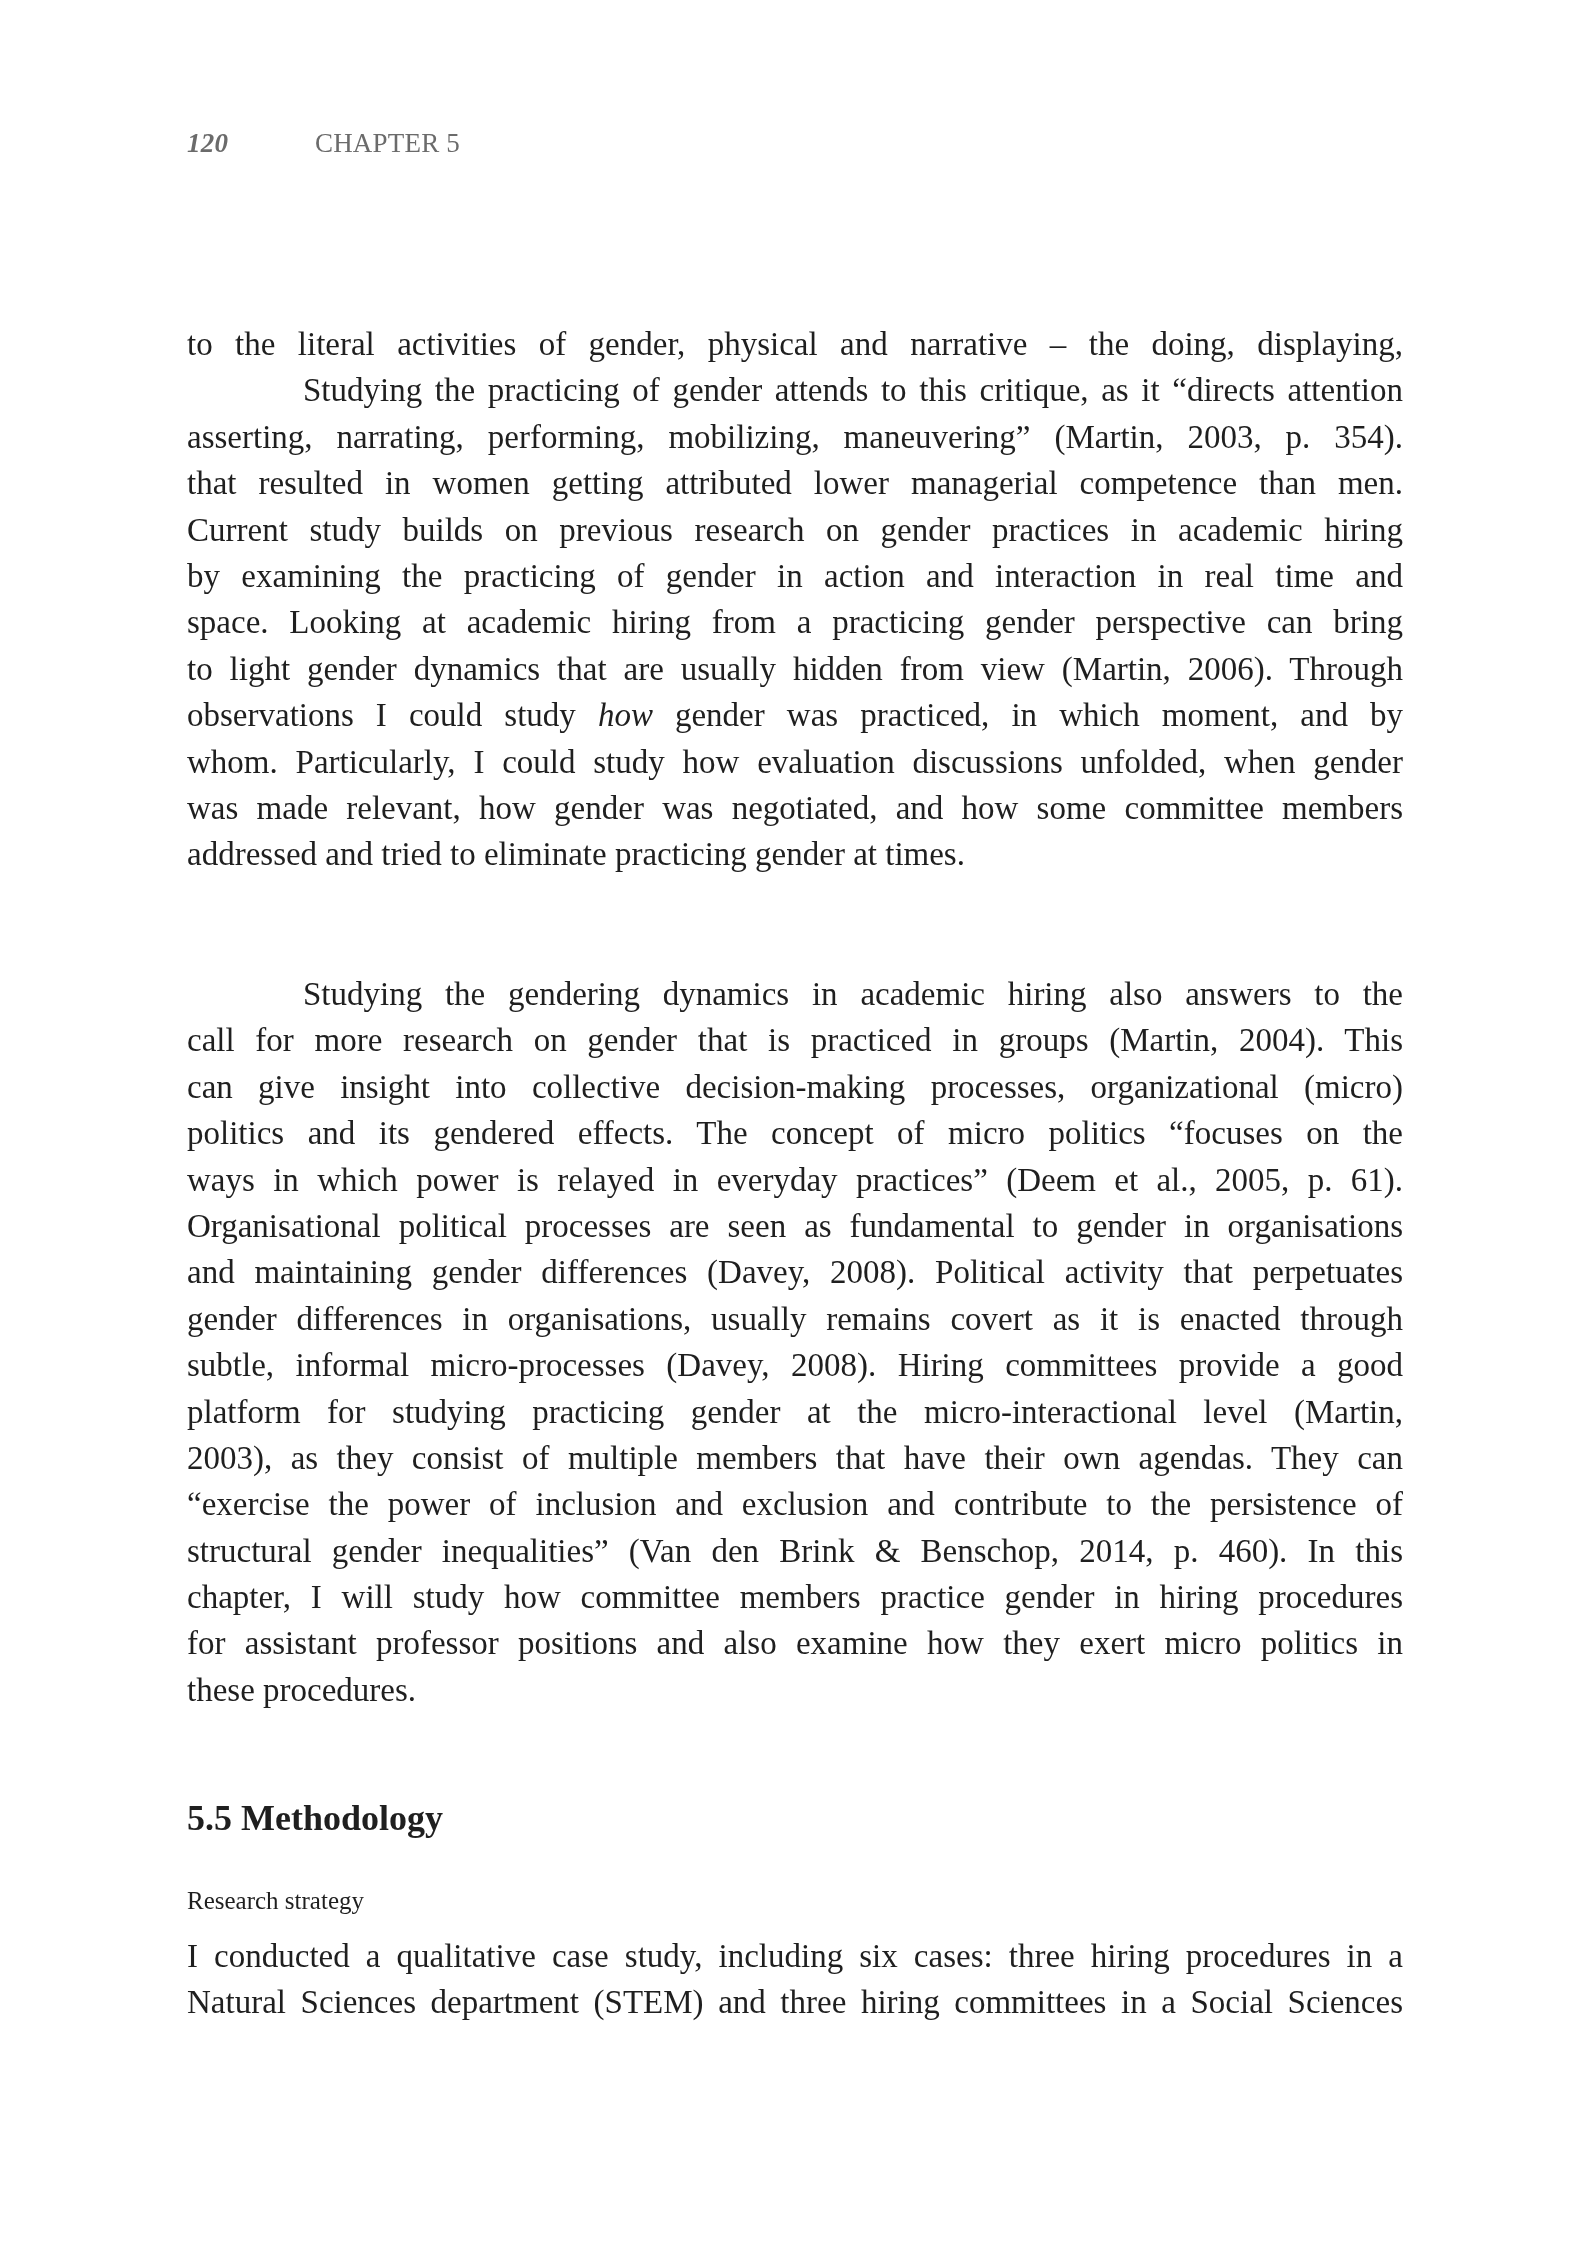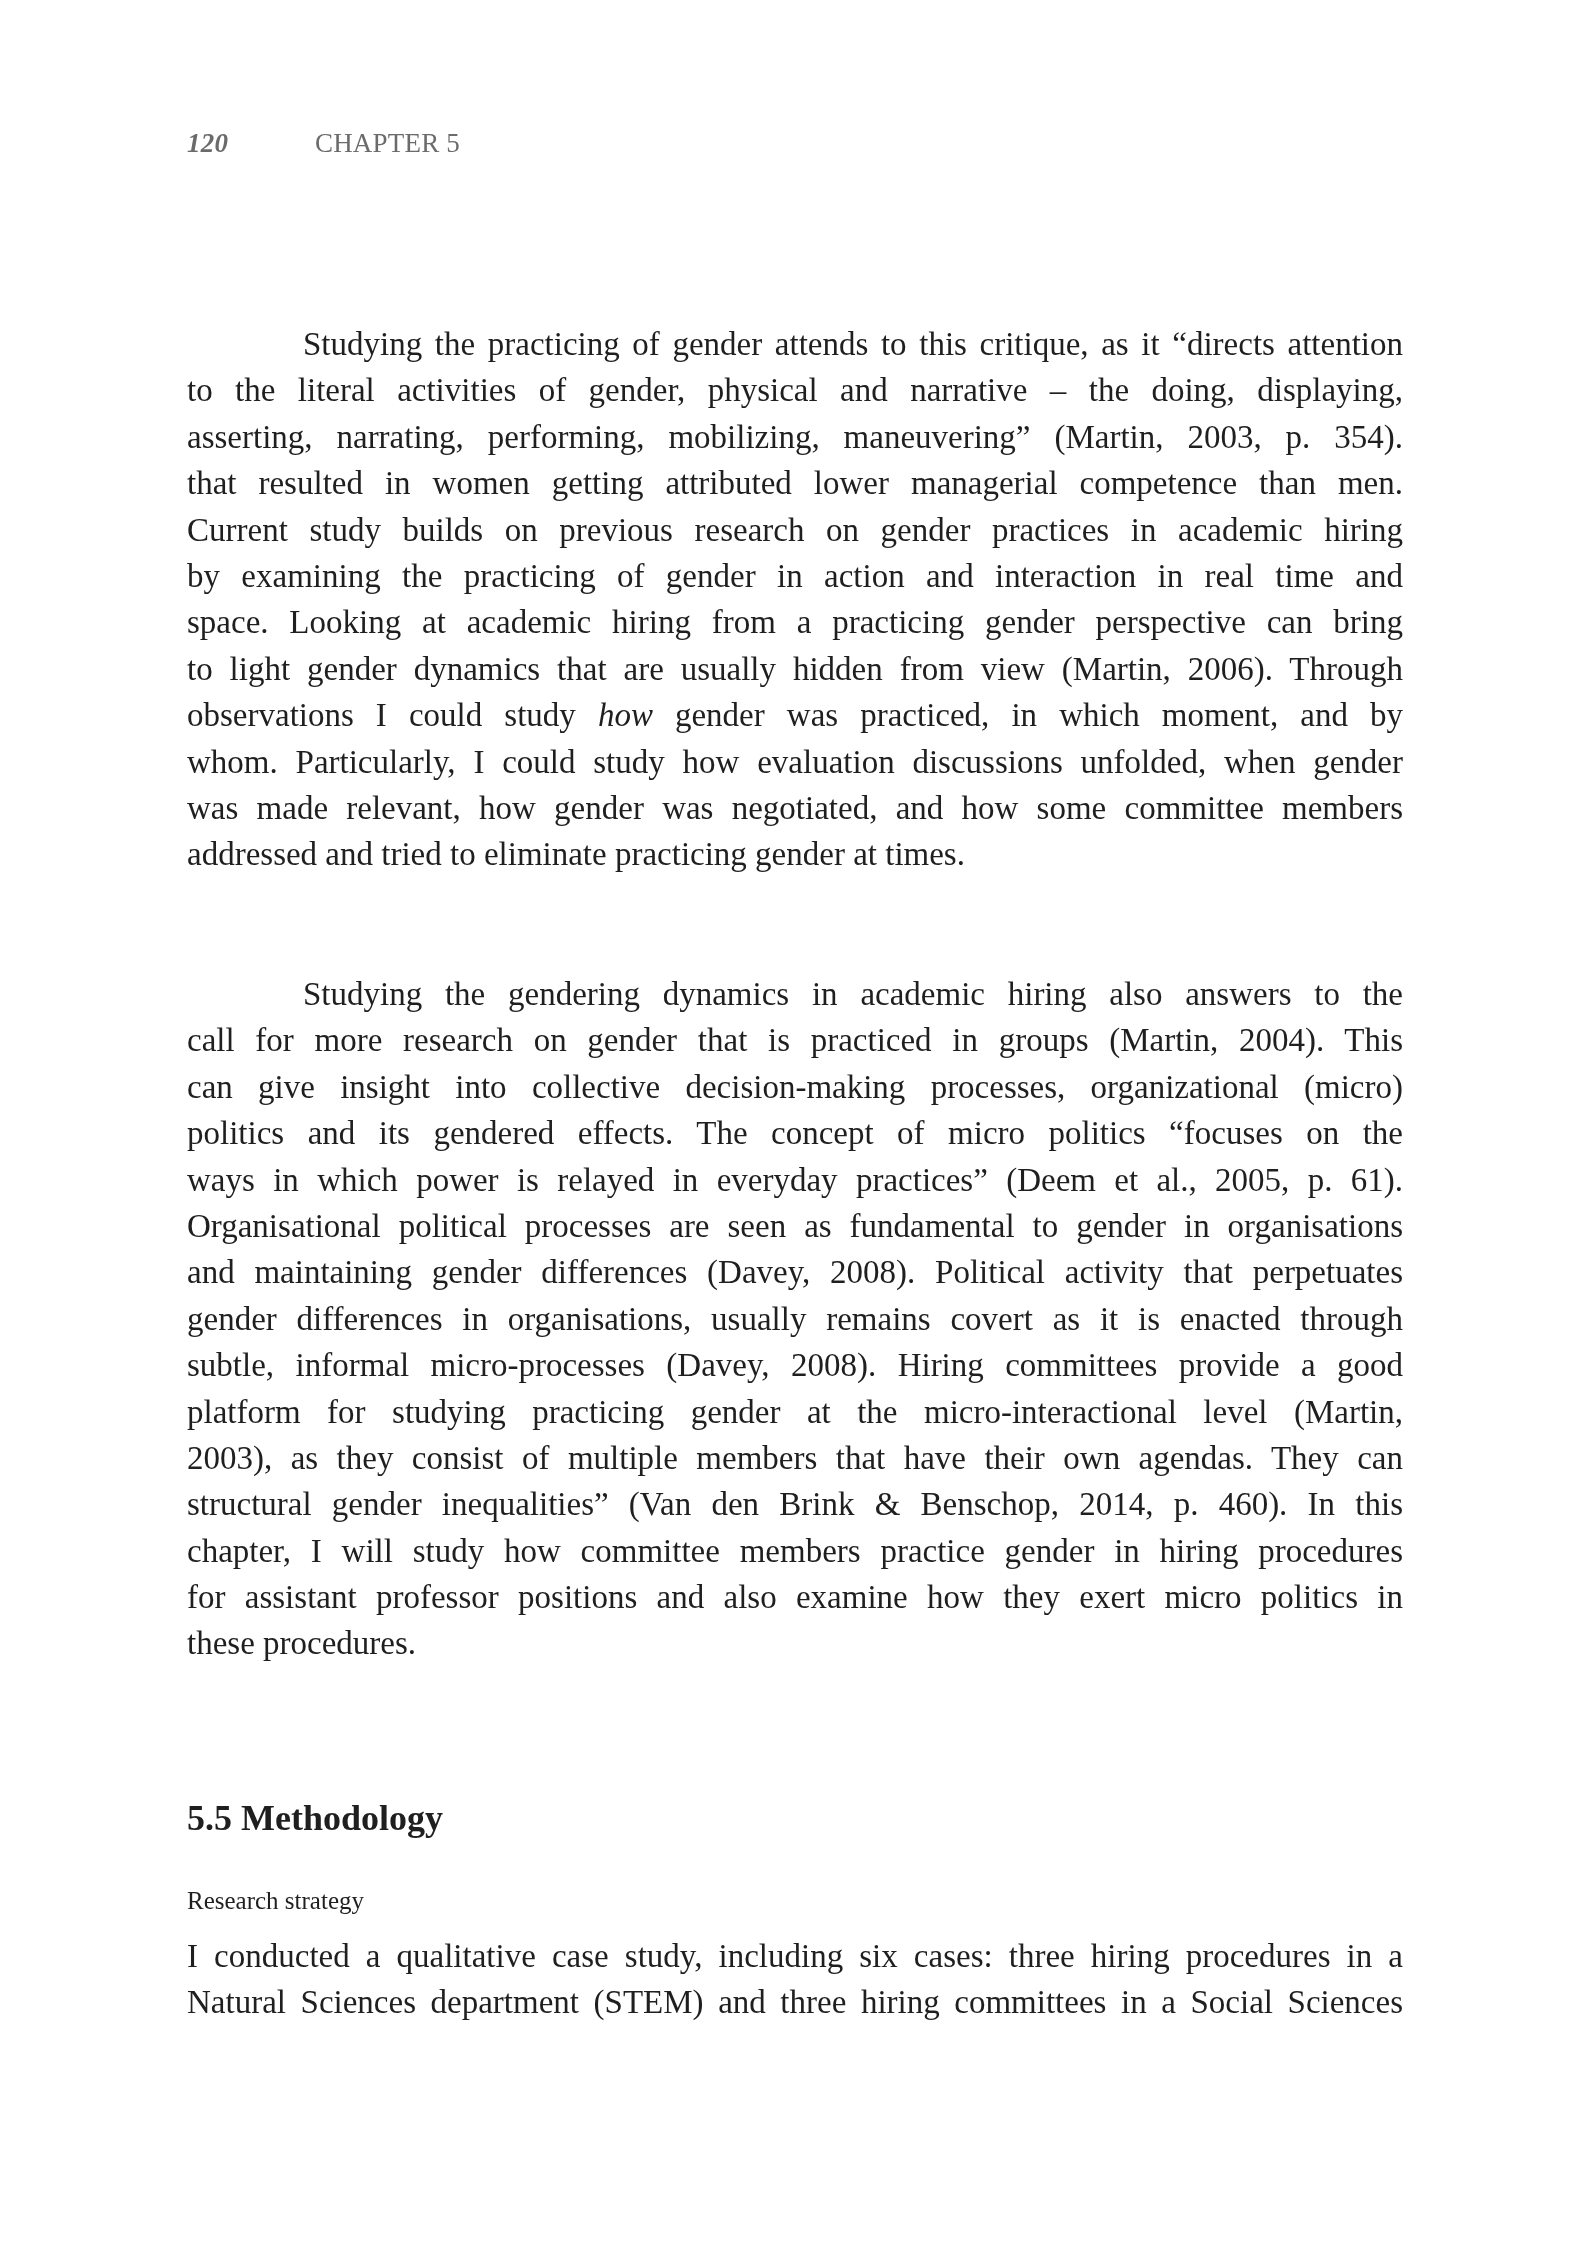--- a/index.html
+++ b/index.html
@@ -39,22 +39,22 @@
   </style>
 </head>
 <body>
 
 <header class="running-head">
   <span class="page-num">120</span>
   <span class="chapter">CHAPTER 5</span>
 </header>
 
 <div class="body-text" id="para1">
+  <span class="line">to the literal activities of gender, physical and narrative – the doing, displaying,</span>
   <span class="line indent">Studying the practicing of gender attends to this critique, as it “directs attention</span>
-  <span class="line">to the literal activities of gender, physical and narrative – the doing, displaying,</span>
   <span class="line">asserting, narrating, performing, mobilizing, maneuvering” (Martin, 2003, p. 354).</span>
   <span class="line">that resulted in women getting attributed lower managerial competence than men.</span>
   <span class="line">Current study builds on previous research on gender practices in academic hiring</span>
   <span class="line">by examining the practicing of gender in action and interaction in real time and</span>
   <span class="line">space. Looking at academic hiring from a practicing gender perspective can bring</span>
   <span class="line">to light gender dynamics that are usually hidden from view (Martin, 2006). Through</span>
   <span class="line"><span>observations I could study</span> <em>how</em> <span>gender was practiced, in which moment, and by</span></span>
   <span class="line">whom. Particularly, I could study how evaluation discussions unfolded, when gender</span>
   <span class="line">was made relevant, how gender was negotiated, and how some committee members</span>
   <span class="line last">addressed and tried to eliminate practicing gender at times.</span>
@@ -65,20 +65,21 @@
   <span class="line">call for more research on gender that is practiced in groups (Martin, 2004). This</span>
   <span class="line">can give insight into collective decision-making processes, organizational (micro)</span>
   <span class="line">politics and its gendered effects. The concept of micro politics “focuses on the</span>
   <span class="line">ways in which power is relayed in everyday practices” (Deem et al., 2005, p. 61).</span>
   <span class="line">Organisational political processes are seen as fundamental to gender in organisations</span>
   <span class="line">and maintaining gender differences (Davey, 2008). Political activity that perpetuates</span>
   <span class="line">gender differences in organisations, usually remains covert as it is enacted through</span>
   <span class="line">subtle, informal micro-processes (Davey, 2008). Hiring committees provide a good</span>
   <span class="line">platform for studying practicing gender at the micro-interactional level (Martin,</span>
   <span class="line">2003), as they consist of multiple members that have their own agendas. They can</span>
+  <span class="line">“exercise the power of inclusion and exclusion and contribute to the persistence of</span>
   <span class="line">structural gender inequalities” (Van den Brink &amp; Benschop, 2014, p. 460). In this</span>
   <span class="line">chapter, I will study how committee members practice gender in hiring procedures</span>
   <span class="line">for assistant professor positions and also examine how they exert micro politics in</span>
   <span class="line last">these procedures.</span>
 </div>
 
 <h2 class="section-heading" style="margin:0;">5.5 Methodology</h2>
 
 <h3 class="subheading" style="margin:0;font-weight:normal;">Research strategy</h3>
 

